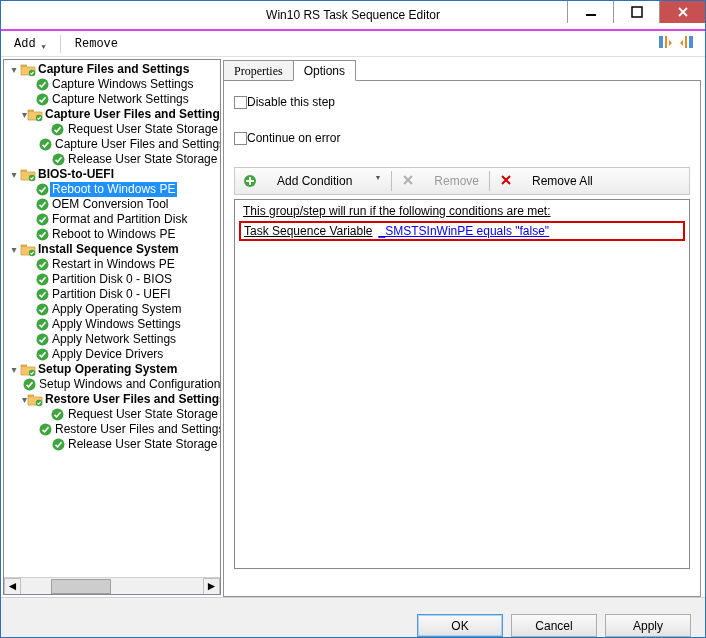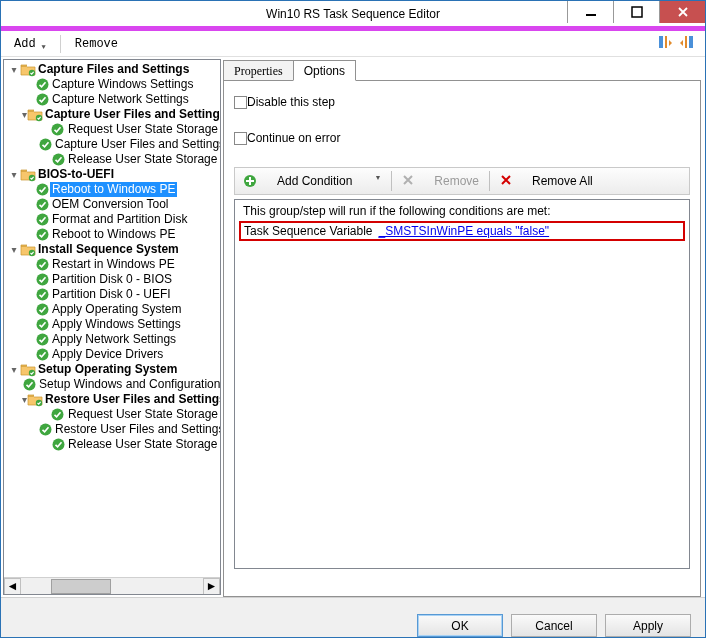--- a/index.html
+++ b/index.html
@@ -9,21 +9,21 @@
     font-size: 12px;
     background: #fff;
     width: 706px;
     height: 638px;
     overflow: hidden;
     border: 1px solid #2a72b5;
   }
   .titlebar {
     height: 30px;
     background: #fff;
-    border-bottom: 5px solid #d946ef;
+    border-bottom: 2px solid #d946ef;
     display: flex;
     align-items: center;
     position: relative;
   }
   .titlebar .title {
     position: absolute;
     left: 50%;
     transform: translateX(-50%);
     font-size: 12px;
     color: #000;
@@ -155,20 +155,21 @@
     margin-bottom:4px;
   }
   .cond-btn { display:flex;align-items:flex-start;gap:20px;padding:2px 4px;}
   .cond-btn.disabled { color:#9a9a9a;}
   .cond-sep {width:1px;height:20px;background:#c0c0c0;margin:0 2px;}
   .cond-box {
     border:1px solid #828790;
     height: 370px;
     padding: 3px 4px;
     font-size:12px;
+    text-decoration:underline;
   }
   .cond-header { padding:1px 2px 3px 4px; }
   .cond-rule-row {
     border:2px solid #d40000;
     padding:1px 3px;
     display:flex;
     gap:6px;
   }
   .cond-link { color:#0000ee; text-decoration:underline;}
   .bottom-bar {

